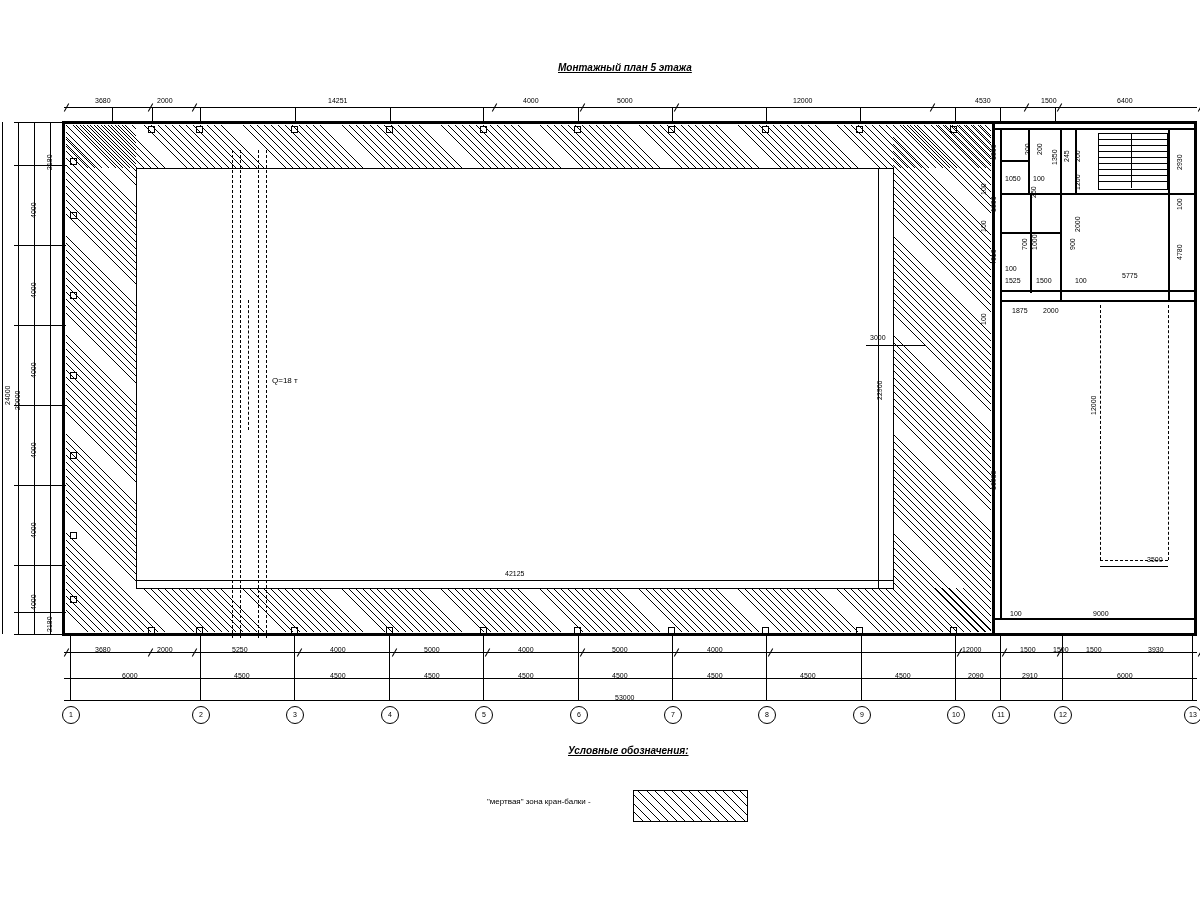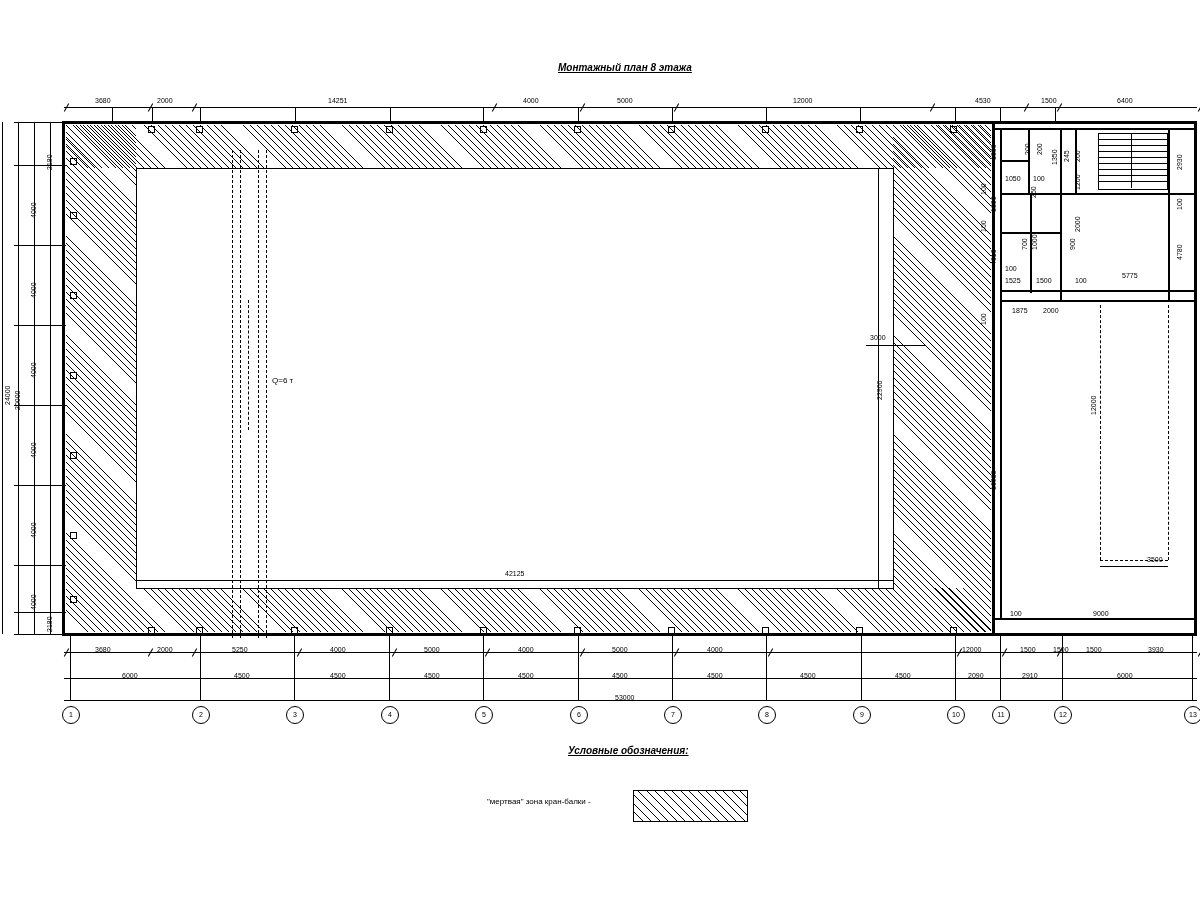--- a/index.html
+++ b/index.html
@@ -24,21 +24,21 @@
   .box{position:absolute;border:1px solid #000;}
   .legend-box{position:absolute;border:1px solid #000;
       background-image:repeating-linear-gradient(45deg,#000 0 0.7px,transparent 0.7px 6px);}
   .stair{position:absolute;border:1px solid #000;}
   .stair i{position:absolute;left:0;right:0;height:1px;background:#000;}
   .slash{position:absolute;width:9px;height:1px;background:#000;transform:rotate(-60deg);}
 </style>
 </head>
 <body>
 
-<div class="abs ttl" style="left:558px;top:62px;">Монтажный план 8 этажа</div>
+<div class="abs ttl" style="left:558px;top:62px;">Монтажный план 5 этажа</div>
 
 <div class="ln hline abs" style="left:64px;top:107px;width:1133px;"></div>
 
 <div class="slash" style="left:62px;top:107px;"></div>
 <div class="slash" style="left:146px;top:107px;"></div>
 <div class="slash" style="left:190px;top:107px;"></div>
 <div class="slash" style="left:490px;top:107px;"></div>
 <div class="slash" style="left:578px;top:107px;"></div>
 <div class="slash" style="left:672px;top:107px;"></div>
 <div class="slash" style="left:928px;top:107px;"></div>
@@ -113,21 +113,21 @@
 <div class="ln hline abs" style="left:136px;top:168px;width:758px;"></div>
 <div class="ln hline abs" style="left:136px;top:588px;width:758px;"></div>
 <div class="ln vline abs" style="left:136px;top:168px;height:420px;"></div>
 <div class="ln vline abs" style="left:893px;top:168px;height:420px;"></div>
 
 <div class="dash-v" style="left:232px;top:150px;height:488px;"></div>
 <div class="dash-v" style="left:240px;top:150px;height:488px;"></div>
 <div class="dash-v" style="left:258px;top:150px;height:488px;"></div>
 <div class="dash-v" style="left:266px;top:150px;height:488px;"></div>
 <div class="dash-v" style="left:248px;top:300px;height:130px;"></div>
-<div class="abs lbl" style="left:272px;top:376px;">Q=6 т</div>
+<div class="abs lbl" style="left:272px;top:376px;">Q=18 т</div>
 
 <div class="ln hline abs" style="left:136px;top:580px;width:757px;"></div>
 <div class="abs dim" style="left:505px;top:570px;">42125</div>
 
 <div class="ln vline abs" style="left:878px;top:168px;height:420px;"></div>
 <div class="abs dimv" style="left:876px;top:400px;">22900</div>
 
 <div class="ln hline abs" style="left:866px;top:345px;width:60px;"></div>
 <div class="abs dim" style="left:870px;top:334px;">3000</div>
 

